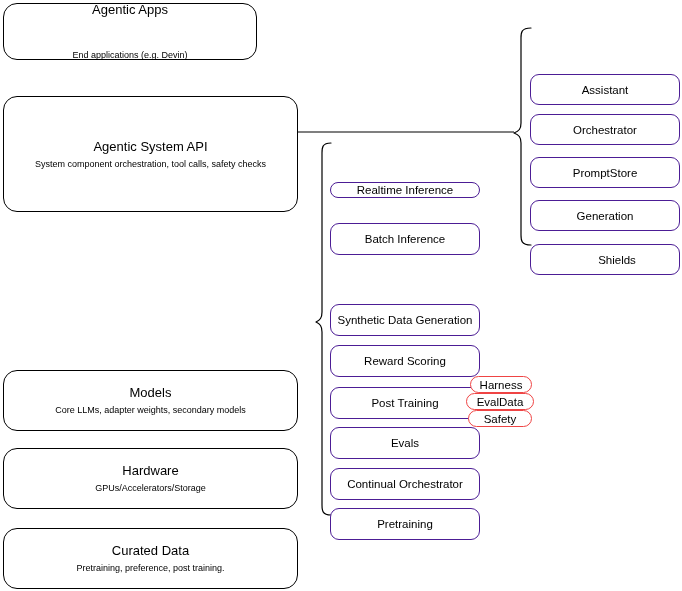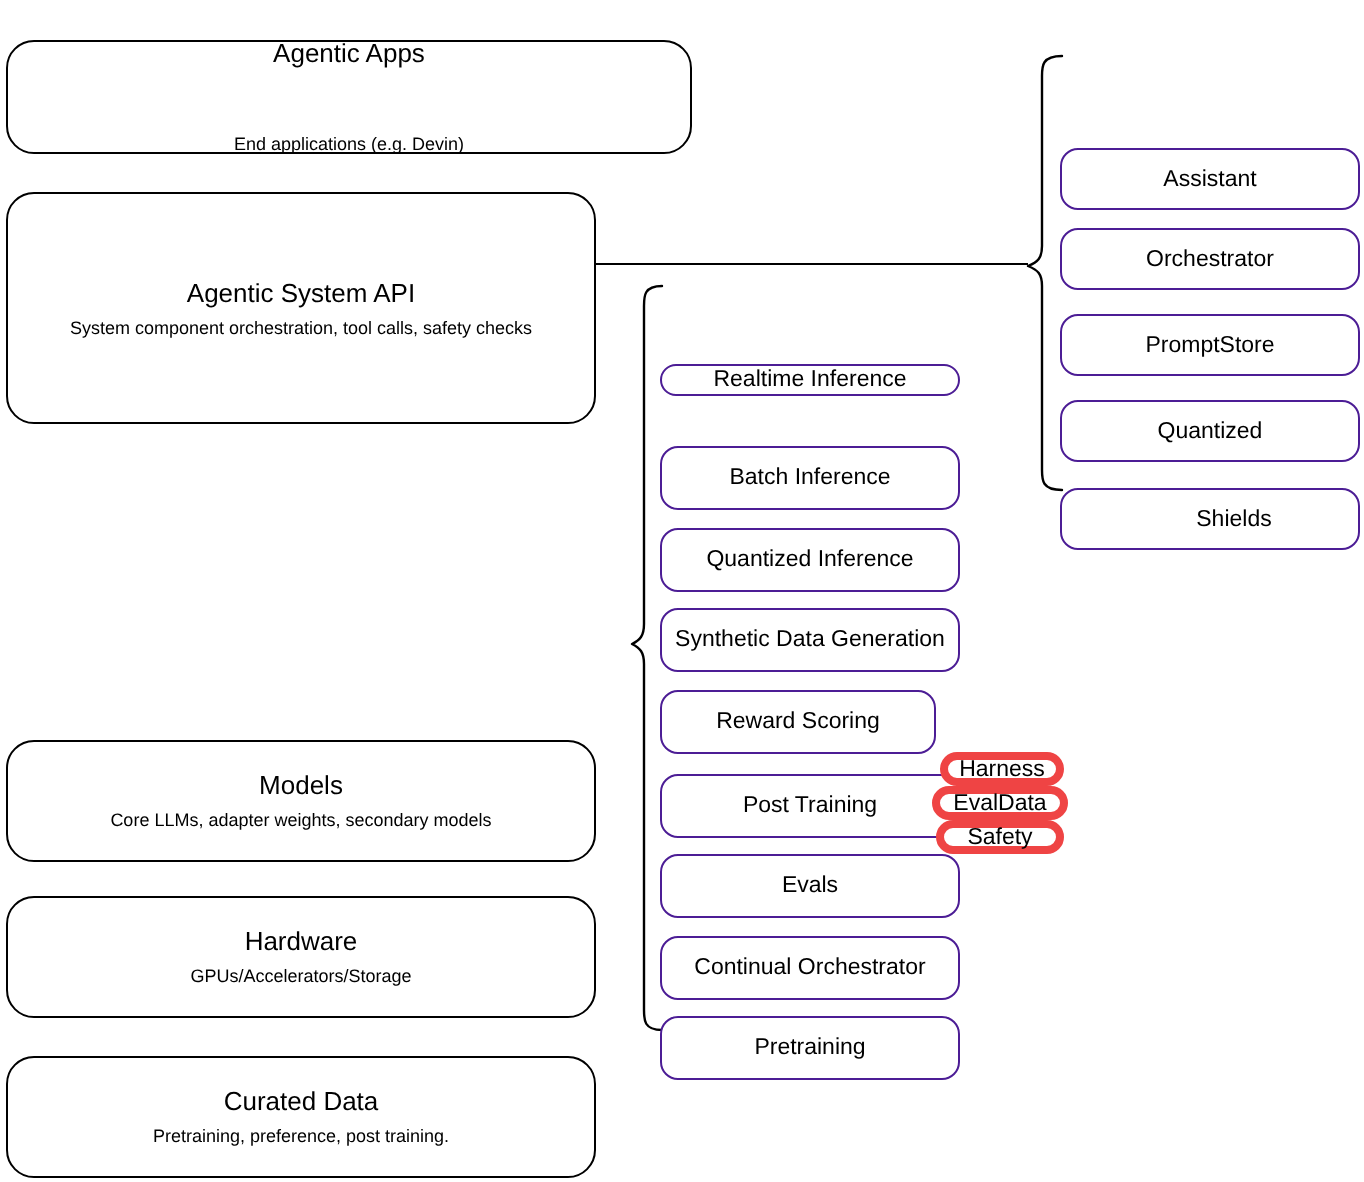--- a/index.html
+++ b/index.html
@@ -52,21 +52,21 @@
     justify-content: center;
     font-size: 11.5px;
     color: #000000;
     z-index: 3;
     margin-top: 39px;
   }
   
   .chip {
     position: absolute;
     box-sizing: border-box;
-    border: 4px solid #ef4444;
+    border: 1px solid #ef4444;
     border-radius: 999px;
     background: #ffffff;
     display: flex;
     align-items: center;
     justify-content: center;
     font-size: 11.5px;
     color: #000000;
     z-index: 6;
   }
   
@@ -99,21 +99,21 @@
 
     <path d="M 531,28
              C 521,28 521,33 521,38
              L 521,123
              C 521,129 519,131 514,133
              C 519,135 521,137 521,143
              L 521,235
              C 521,240 521,245 531,245" fill="none" stroke="#000000" stroke-width="1.2" stroke-linecap="round" stroke-linejoin="round"></path>
   </svg>
 
-  <div class="stack-box" style="left:3px; top:20px; width:343px; height:57px;gap:28px;">
+  <div class="stack-box" style="left:3px; top:3px; width:254px; height:57px;gap:28px;">
     <div class="stack-title">Agentic Apps</div>
     <div class="stack-sub">End applications (e.g. Devin)</div>
   </div>
 
   <div class="stack-box" style="left:3px; top:84px; width:295px; height:116px;margin-top:12px;">
     <div class="stack-title">Agentic System API</div>
     <div class="stack-sub">System component orchestration, tool calls, safety checks</div>
   </div>
 
 
@@ -129,25 +129,24 @@
 
   <div class="stack-box" style="left:3px; top:528px; width:295px; height:61px;">
     <div class="stack-title">Curated Data</div>
     <div class="stack-sub">Pretraining, preference, post training.</div>
   </div>
 
   <div class="pill" style="left:330px; top:143px; width:150px; height:16px;">Realtime Inference</div>
 
   <div class="pill" style="left:330px; top:184px; width:150px; height:32px;">Batch Inference</div>
 
-  <div class="pill" style="left:330px; top:225px; width:150px; height:32px;">Quantized Inference</div>
 
   <div class="pill" style="left:330px; top:265px; width:150px; height:32px;">Synthetic Data Generation</div>
 
-  <div class="pill" style="left:330px; top:306px; width:138px; height:32px;">Reward Scoring</div>
+  <div class="pill" style="left:330px; top:306px; width:150px; height:32px;">Reward Scoring</div>
 
   <div class="pill" style="left:330px; top:348px; width:150px; height:32px;">Post Training</div>
 
   <div class="pill" style="left:330px; top:388px; width:150px; height:32px;">Evals</div>
 
   <div class="pill" style="left:330px; top:429px; width:150px; height:32px;">Continual Orchestrator</div>
 
   <div class="pill" style="left:330px; top:469px; width:150px; height:32px;">Pretraining</div>
 
   <div class="chip" style="left:470px; top:376px; width:62px; height:17px;">Harness</div>
@@ -155,17 +154,17 @@
   <div class="chip" style="left:466px; top:393px; width:68px; height:17px;">EvalData</div>
 
   <div class="chip" style="left:468px; top:410px; width:64px; height:17px;">Safety</div>
 
   <div class="pill" style="left:530px; top:35px; width:150px; height:31px;">Assistant</div>
 
   <div class="pill" style="left:530px; top:75px; width:150px; height:31px;">Orchestrator</div>
 
   <div class="pill" style="left:530px; top:118px; width:150px; height:31px;">PromptStore</div>
 
-  <div class="pill" style="left:530px; top:161px; width:150px; height:31px;">Quantized</div>
+  <div class="pill" style="left:530px; top:161px; width:150px; height:31px;">Generation</div>
 
   <div class="pill" style="left:530px; top:205px; width:150px; height:31px;padding-left:24px;">Shields</div>
 
 </div>
 
 </body></html>

